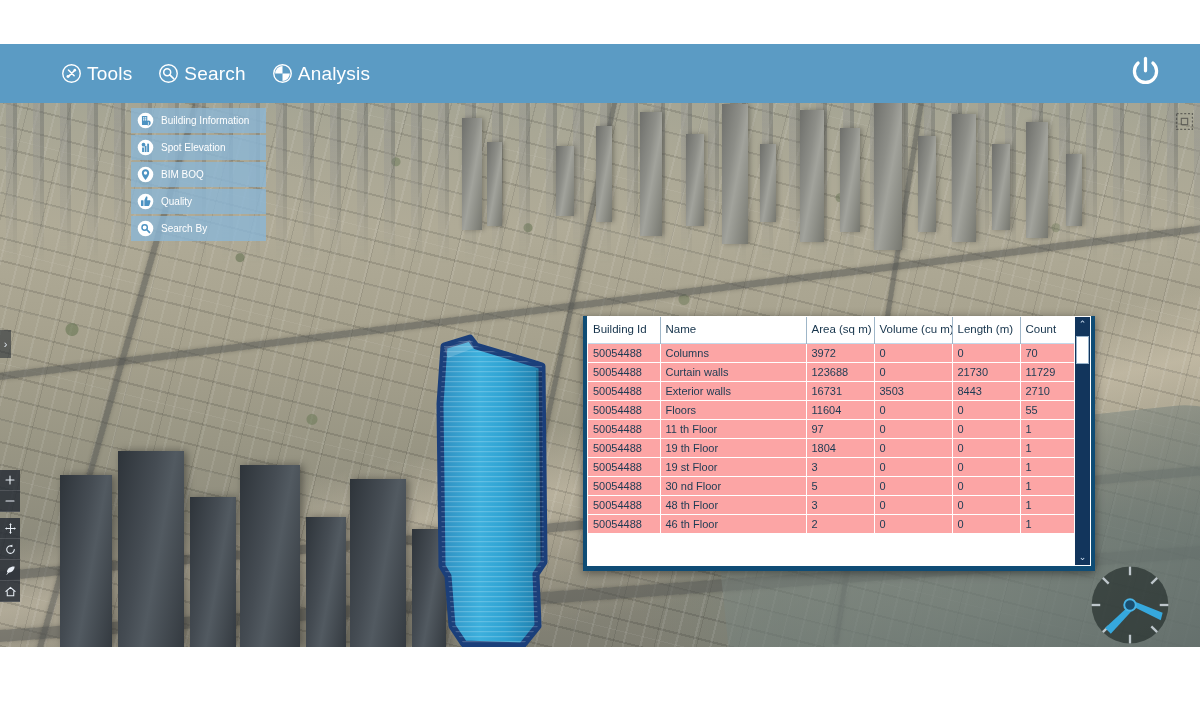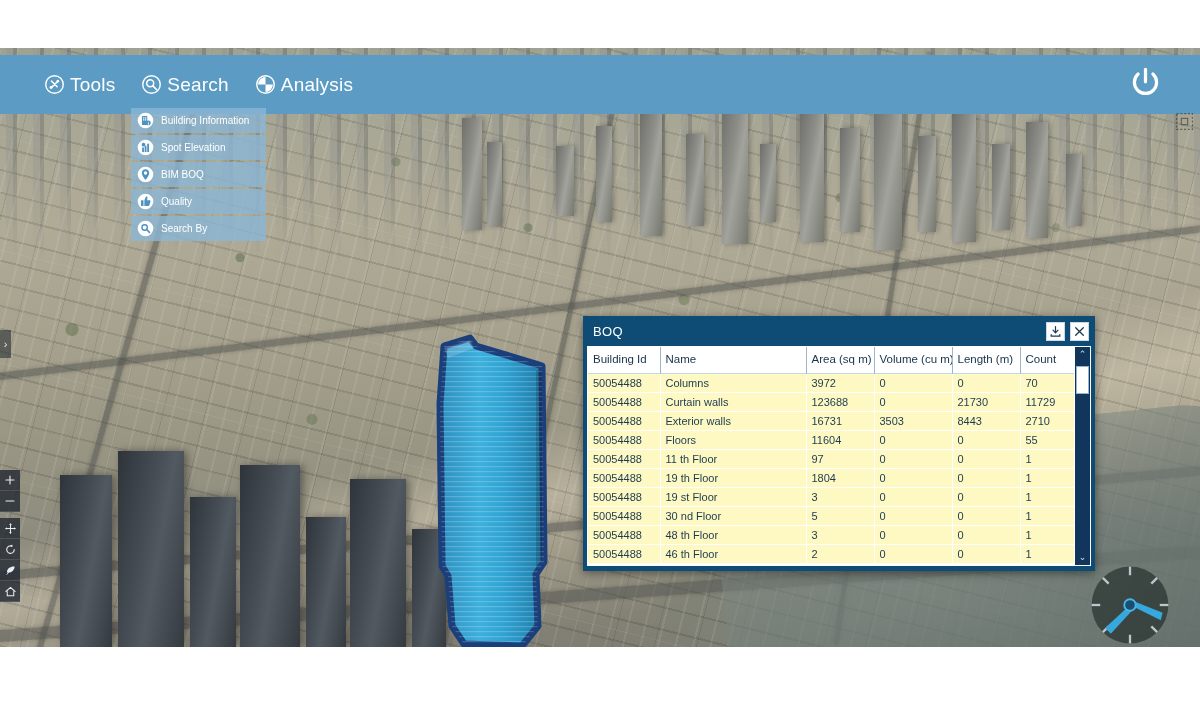--- a/index.html
+++ b/index.html
@@ -89,23 +89,23 @@
     position:absolute; right:-40px; bottom:-30px; width:520px; height:250px;
     background: linear-gradient(160deg, rgba(139,146,136,0.0) 0%, rgba(124,134,128,0.55) 35%, rgba(106,118,114,0.8) 70%, rgba(96,108,106,0.9) 100%);
     transform: rotate(-6deg); border-radius: 40% 10% 0 0;
   }
 
   
   .selected-building { position: absolute; left: 418px; top: 278px; width: 175px; height: 330px; }
 
   
   .topbar {
-    position: absolute; left: 0; top: 55px; width: 1200px; height: 59px;
+    position: absolute; left: 0; top: 44px; width: 1200px; height: 59px;
     background: #5b9bc4;
-    display: flex; align-items: center; padding-left: 44px; gap: 26px;
+    display: flex; align-items: center; padding-left: 61px; gap: 26px;
   }
   .tb-item { display: flex; align-items: center; gap: 5px; cursor: pointer; }
   .tb-item .lbl { color: #ffffff; font-size: 19px; letter-spacing: .2px; }
   .tb-icon { width: 21px; height: 21px; display:block; }
   .power-btn { position:absolute; right: 36px; top: 50%; transform: translateY(-50%); cursor:pointer; }
 
   
   .menu {
     position: absolute; left: 131px; top: 108px; width: 135px;
     display: flex; flex-direction: column; gap: 2px; z-index: 30;
@@ -166,21 +166,21 @@
   }
   table.boqtable { width:100%; border-collapse: collapse; table-layout: fixed; }
   table.boqtable th {
     background:#ffffff; color:#15334b; font-weight: normal;
     font-size: 11.5px; text-align:left; padding: 5px 5px 6px 5px;
     border-right: 1px solid #9fb6c8; height: 26px;
     white-space: nowrap; overflow: hidden;
   }
   table.boqtable th:last-child { border-right:none; }
   table.boqtable td {
-    background:#fef9c3; color:#1b3a52; font-size: 11px;
+    background:#fca5a5; color:#1b3a52; font-size: 11px;
     padding: 3px 5px; border-right: 1px solid #ffffff;
     border-bottom: 1px solid #ffffff; height: 18.6px;
     white-space: nowrap; overflow: hidden;
   }
   table.boqtable td:last-child { border-right:none;margin-top:24px; }
   table.boqtable tbody tr:first-child td { border-top: 1px solid #c3d8ea; }
   .col-id    { width: 72px; }
   .col-name  { width: 146px; }
   .col-area  { width: 68px; }
   .col-vol   { width: 78px; }
@@ -445,37 +445,20 @@
         <path d="M78.3 21.7 L72.2 27.8"></path>
           <path d="M27.8 72.2 L21.7 78.3"></path>
       </g>
       <path d="M50 50 L24 74 L30 80 L52 56 Z" fill="#36a8dd"></path>
       <path d="M50 50 L82 66 L84 58 L54 46 Z" fill="#36a8dd"></path>
       <circle cx="50" cy="50" r="6" fill="#1a4e6e" stroke="#49b4e6" stroke-width="2"></circle>
     </svg>
   </div>
 
   <div class="boq">
-    <div class="boq-head">
-      <span class="boq-title">BOQ</span>
-      <div class="boq-actions">
-        <div class="boq-btn">
-          <svg width="13" height="13" viewBox="0 0 24 24">
-            <path d="M12 3 V13" stroke="#1b3a52" stroke-width="2.2" stroke-linecap="round"></path>
-            <path d="M7.4 9.6 L12 14.4 L16.6 9.6" fill="none" stroke="#1b3a52" stroke-width="2.2" stroke-linecap="round" stroke-linejoin="round"></path>
-            <path d="M4 17.5 V20.5 H20 V17.5" fill="none" stroke="#1b3a52" stroke-width="2.2" stroke-linecap="round"></path>
-          </svg>
-        </div>
-        <div class="boq-btn">
-          <svg width="13" height="13" viewBox="0 0 24 24">
-            <path d="M5 5 L19 19 M19 5 L5 19" stroke="#1b3a52" stroke-width="2.4" stroke-linecap="round"></path>
-          </svg>
-        </div>
-      </div>
-    </div>
 
     <div class="grid-wrap">
       <div class="grid">
         <table class="boqtable">
           <colgroup>
             <col class="col-id">
               <col class="col-name">
               <col class="col-area">
             <col class="col-vol">
               <col class="col-len">

